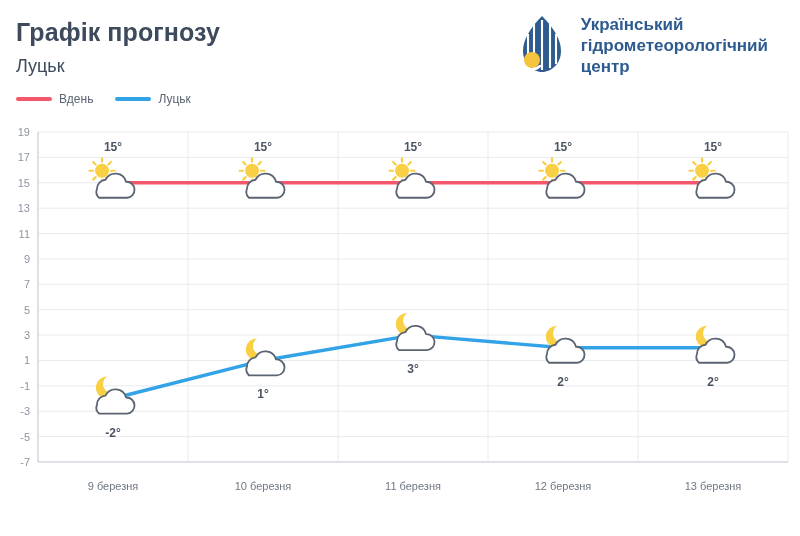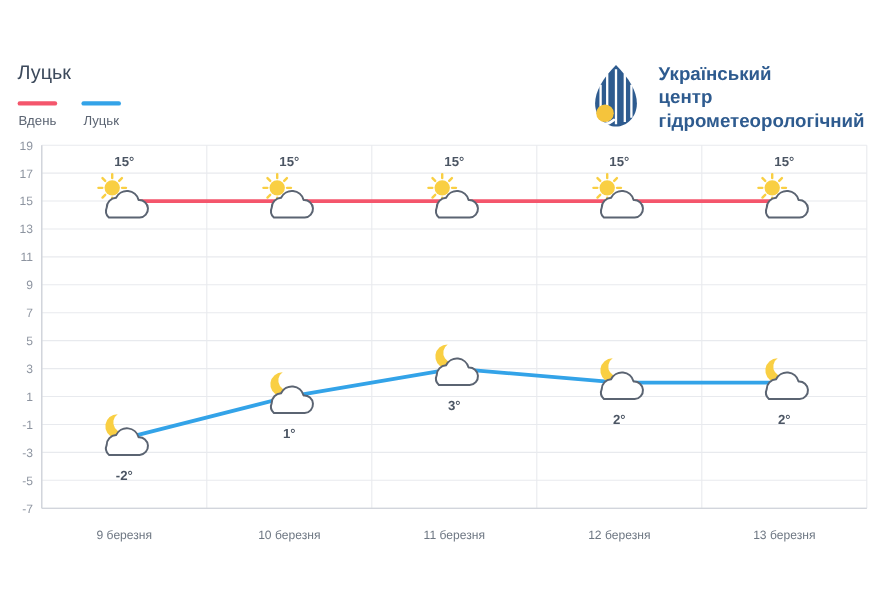--- a/index.html
+++ b/index.html
@@ -33,25 +33,24 @@
   .subtitle {
     position: absolute;
     left: 16px;
     top: 56px;
     font-size: 18px;
     color: #3d4a5c;
   }
   
   .logo {
     position: absolute;
-    right: 14px;
+    right: 32px;
     top: 14px;
     display: flex;
     align-items: flex-start;
-    margin-top: 43px;
   }
   .logo-mark {
     width: 58px;
     height: 62px;
     flex: 0 0 auto;
   }
   .logo-text {
     margin-left: 10px;
     color: #2e5b8f;
     font-weight: bold;
@@ -67,21 +66,20 @@
     left: 16px;
     top: 92px;
     display: flex;
     align-items: center;
     gap: 22px;
   }
   .legend-item {
     display: flex;
     align-items: center;
     gap: 7px;
-    flex-direction: column;
   }
   .legend-swatch {
     width: 36px;
     height: 4px;
     border-radius: 2px;
     display: block;
   }
   .legend-label {
     font-size: 12px;
     color: #5b6472;
@@ -117,39 +115,40 @@
   .axis-line {
     stroke: #c9cdd4;
     stroke-width: 1;
   }
 </style>
 </head>
 <body>
 
 <div id="root">
 
+  <div class="title">Графік прогнозу</div>
   <div class="subtitle">Луцьк</div>
 
   <div class="logo">
     <svg class="logo-mark" viewBox="0 0 58 62">
       <path d="M29 2 C17 14 10 26 10 37 C10 49 19 58 29 58 C39 58 48 49 48 37 C48 26 41 14 29 2 Z" fill="#2e5b8f"></path>
       <g stroke="#ffffff" stroke-width="2.1" fill="none">
         <path d="M29 6 L29 56"></path>
         <path d="M21 10 L21 54"></path>
         <path d="M37 10 L37 54"></path>
         <path d="M15 20 L15 50"></path>
         <path d="M43 20 L43 50"></path>
       </g>
       <circle cx="19" cy="46" r="8" fill="#f5c43c"></circle>
       <path d="M11 52 q8 7 16 0" stroke="#ffffff" stroke-width="2.4" fill="none" stroke-linecap="round"></path>
     </svg>
     <div class="logo-text">
       <div>Український</div>
+      <div>гідрометеорологічний</div>
       <div>центр</div>
-      <div>гідрометеорологічний</div>
     </div>
   </div>
 
   <div class="legend">
     <div class="legend-item">
       <span class="legend-swatch" style="background:#f4566c"></span>
       <span class="legend-label">Вдень</span>
     </div>
     <div class="legend-item">
       <span class="legend-swatch" style="background:#33a3e8"></span>

